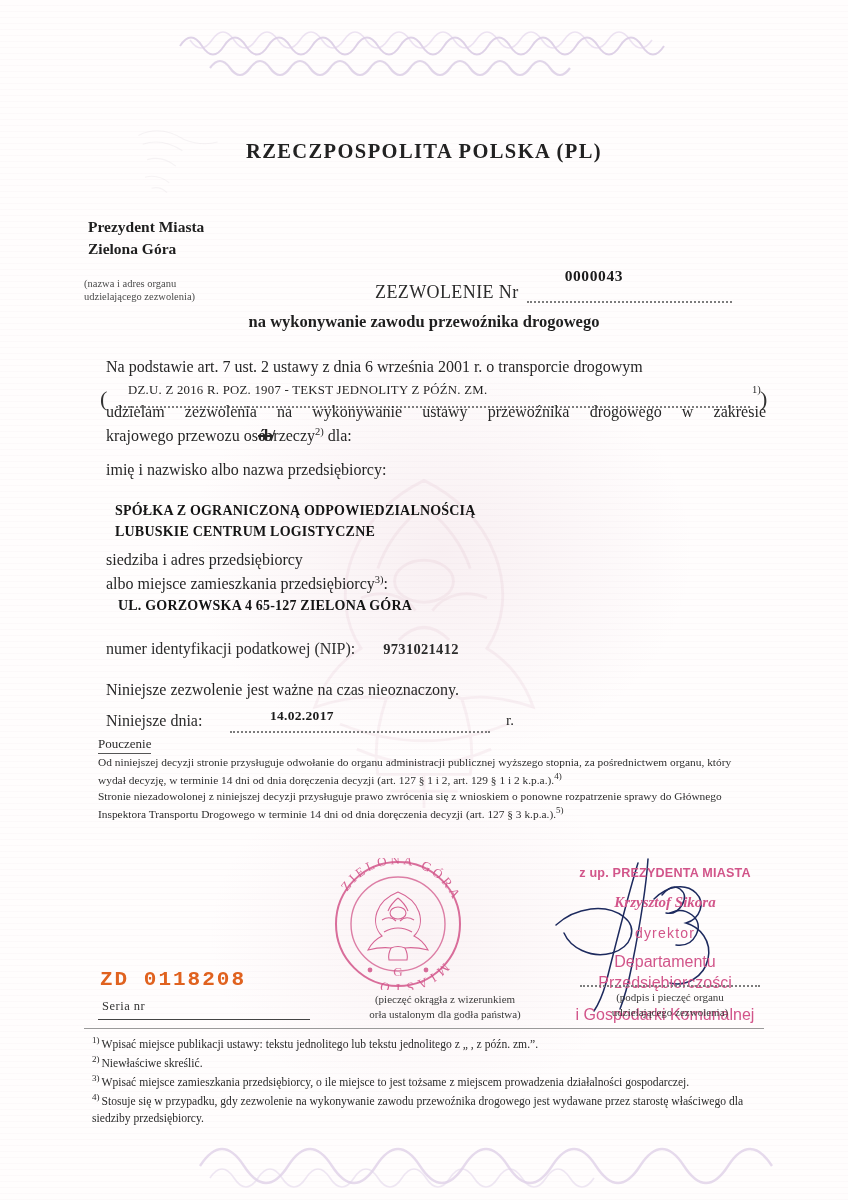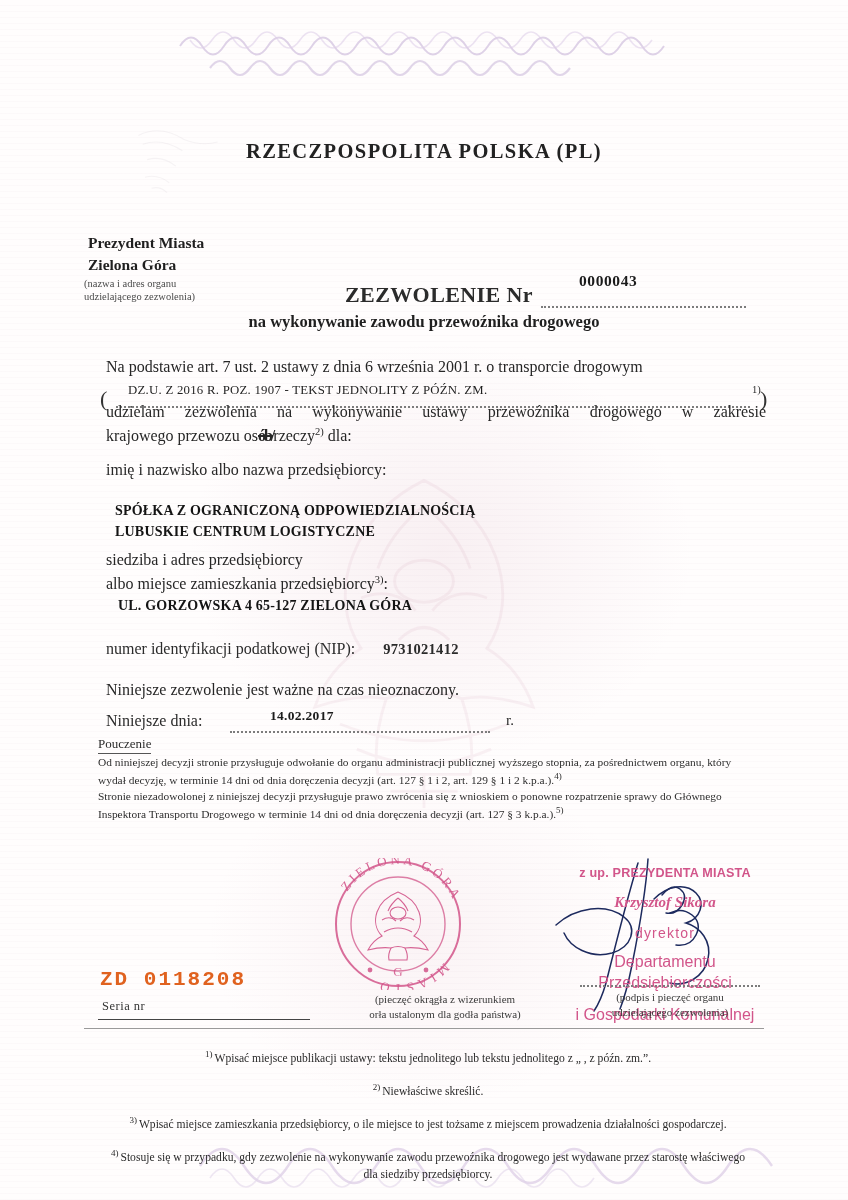--- a/index.html
+++ b/index.html
@@ -51,33 +51,33 @@
   .content{position:relative;z-index:3;}
 
   .doc-title{
     position:absolute;left:0;right:0;top:140px;
     text-align:center;
     font-weight:bold;font-size:20.5px;letter-spacing:1.4px;
     color:#222;
   }
 
   .issuer{
-    position:absolute;left:88px;top:232px;
+    position:absolute;left:88px;top:216px;
     font-weight:bold;font-size:15.5px;line-height:1.45;color:#1f1f1f;
   }
   .issuer-note{
     position:absolute;left:84px;top:277px;
     font-size:10.5px;line-height:1.28;color:#4a4a4a;
   }
 
   .permit-row{
     position:absolute;left:345px;top:282px;
     display:flex;align-items:flex-end;
   }
-  .permit-label{font-weight:bold;font-size:22px;letter-spacing:.4px;}
+  .permit-label{font-weight:normal;font-size:18px;letter-spacing:.4px;margin-left:30px;}
   .permit-dots{
     position:relative;width:205px;margin-left:8px;
     border-bottom:2px dotted #7c7c7c;height:15px;
   }
   .permit-value{
     position:absolute;left:38px;top:-19px;
     font-weight:bold;font-size:15.5px;letter-spacing:.6px;color:#1b1b1b;
     white-space:nowrap;
   }
 
@@ -205,21 +205,21 @@
   }
 
   .footnote-rule{
     position:absolute;left:84px;top:1028px;width:680px;
     border-bottom:1px solid #9a9a9a;
   }
   .footnotes{
     position:absolute;left:92px;top:1034px;width:672px;
     font-size:11.6px;line-height:1.47;color:#2a2a2a;
   }
-  .footnotes p{margin:14px;text-align:center;}
+  .footnotes p{margin:0;}
   .fn-sup{font-size:9px;vertical-align:super;margin-right:2px;}
 </style>
 </head>
 <body>
 
 <div class="page">
 
   <div class="bg-tint"></div>
   <div class="guilloche-lines"></div>
 

